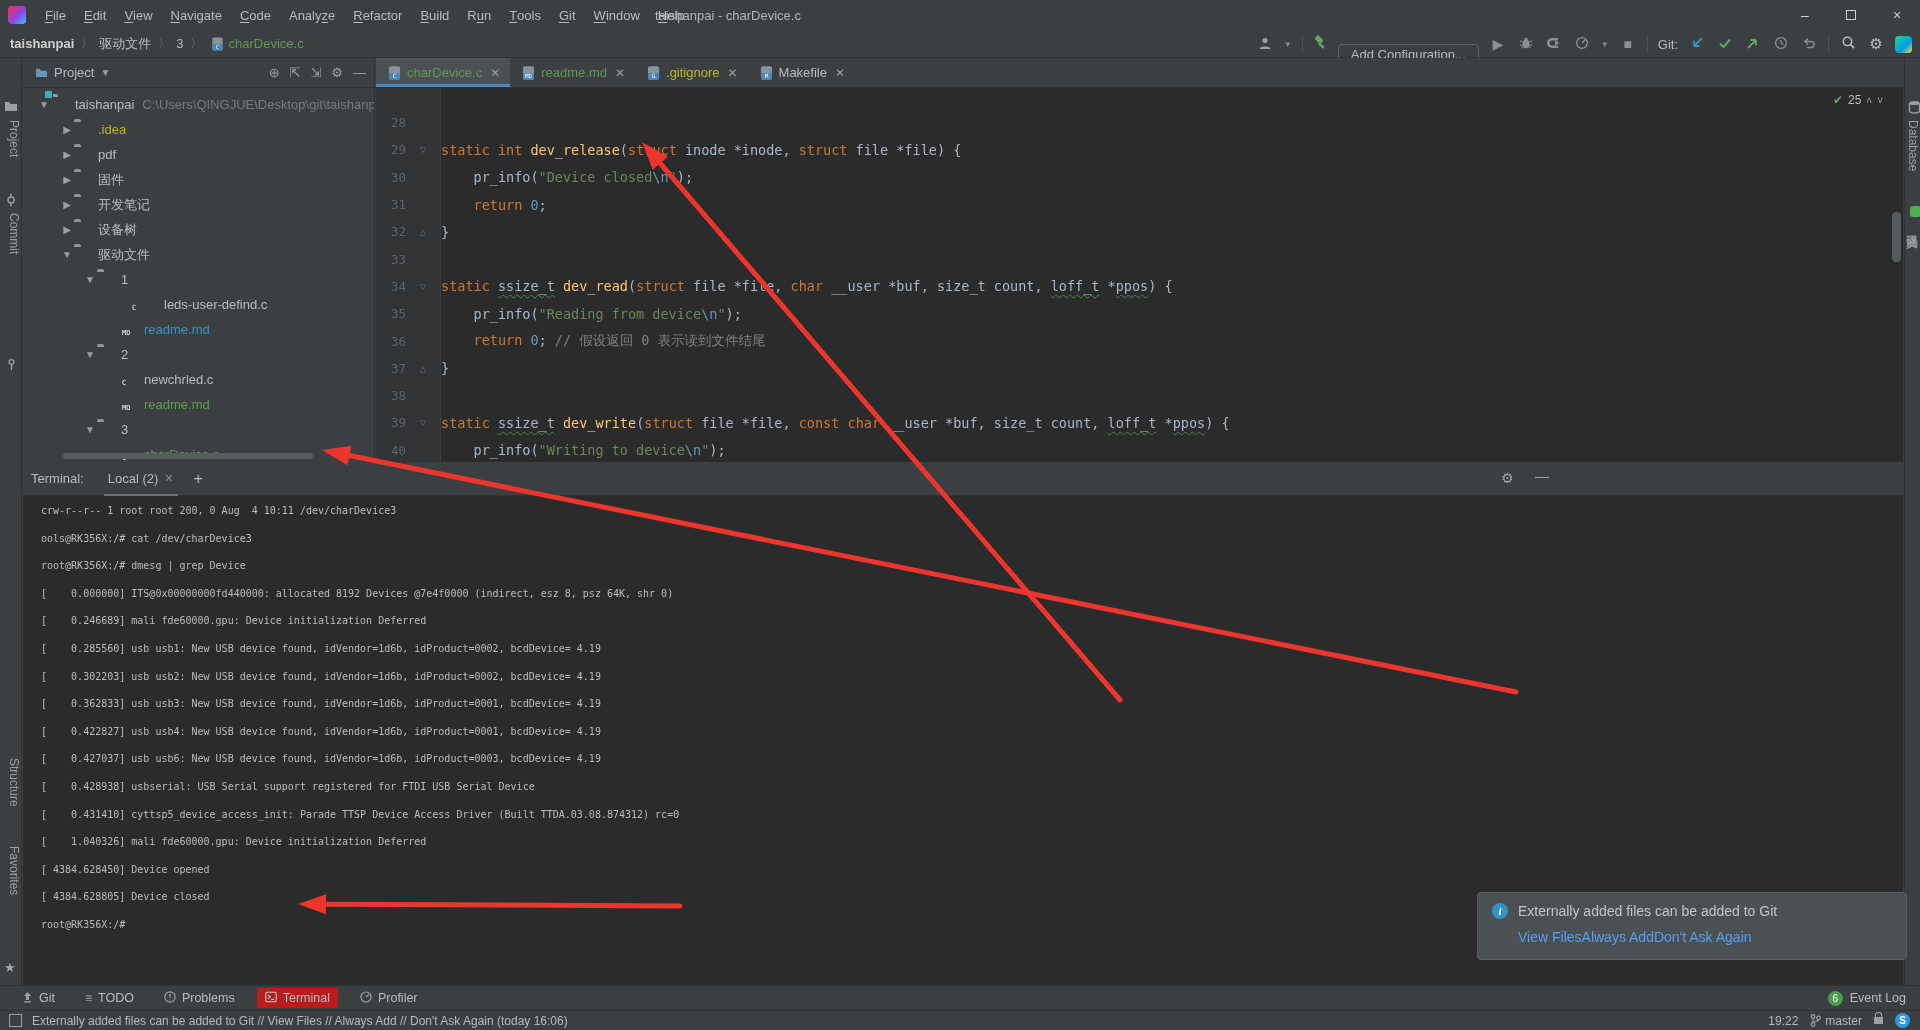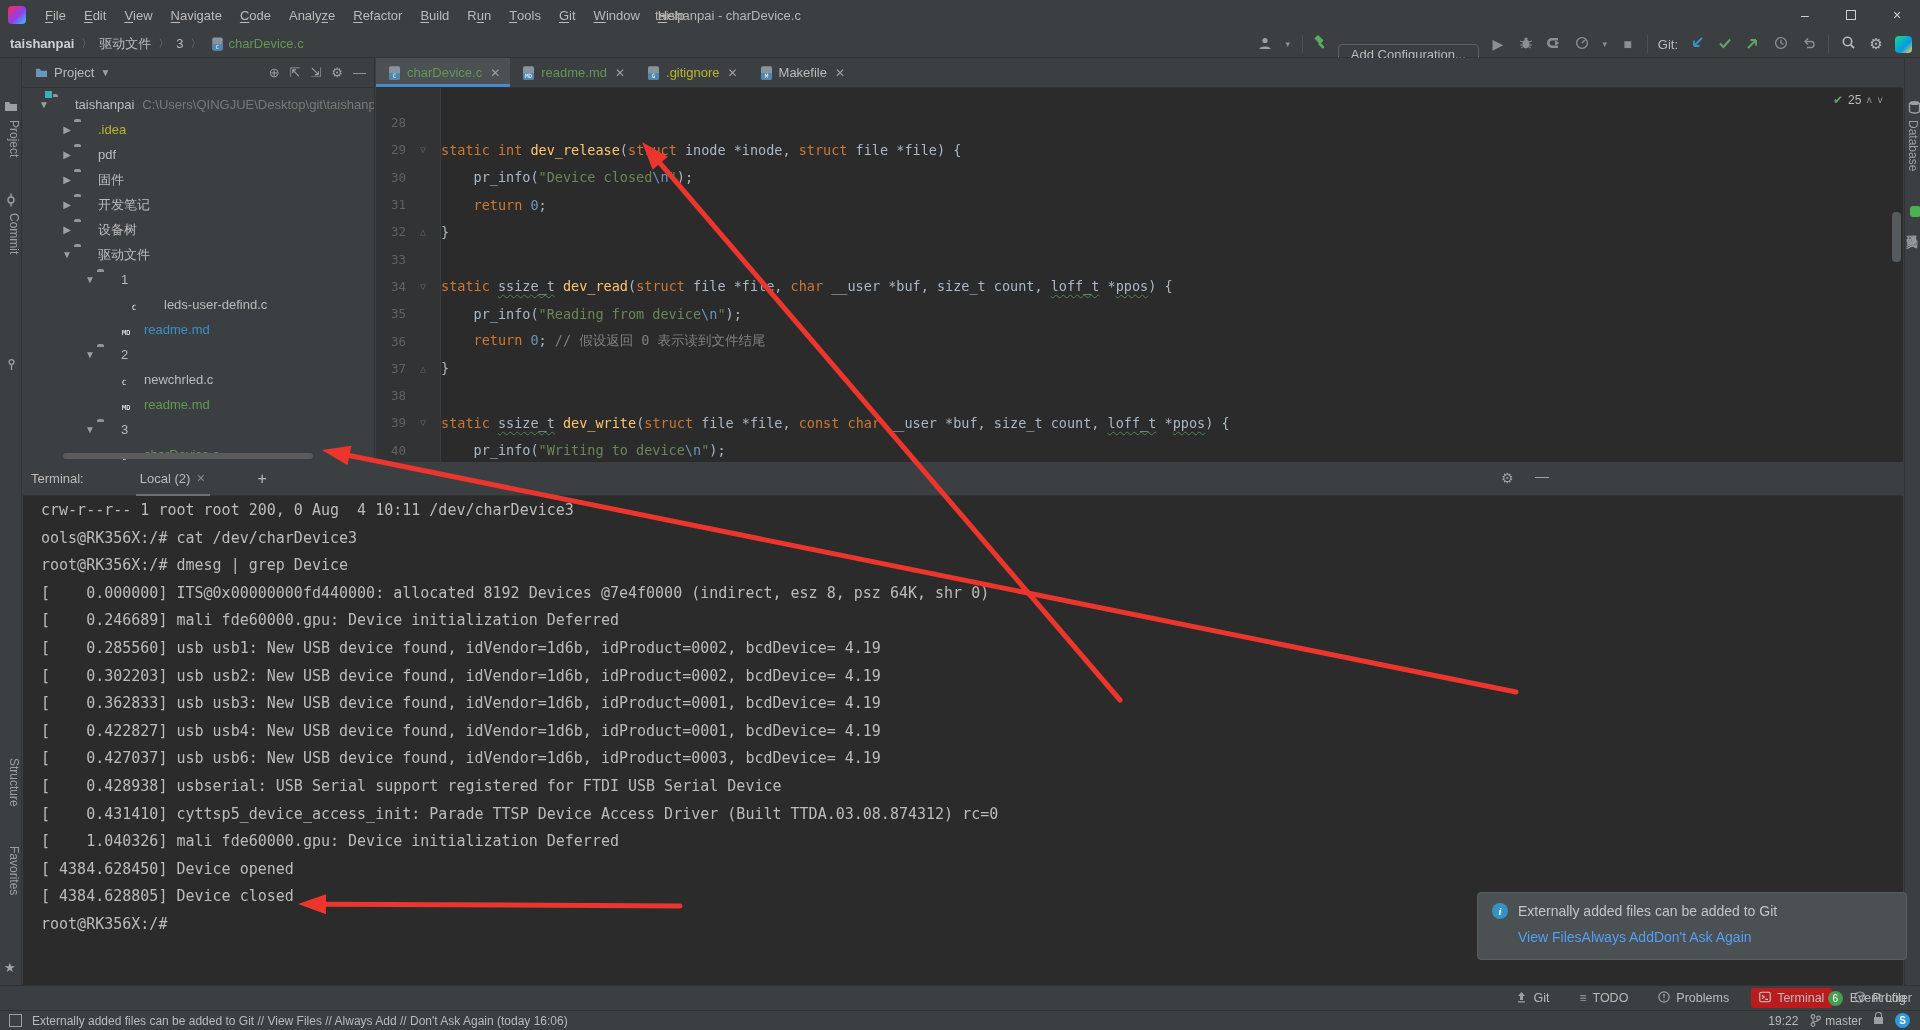--- a/index.html
+++ b/index.html
@@ -82,44 +82,44 @@
   .ctext .s { color:#6a8759; } .ctext .e { color:#6896ba; } .ctext .n { color:#6897bb; } .ctext .c { color:#808080; }
   .wavy { text-decoration:underline; text-decoration-style:wavy; text-decoration-color:#4f8155; text-underline-offset:3px; text-decoration-thickness:1px; }
   .inspect { position:absolute; right:20px; top:5px; display:flex; align-items:center; gap:5px; color:#bbbbbb; font-size:12px; z-index:3;}
   .inspect .chk { color:#5fa865; font-size:12px; }
   .inspect .ch { color:#9da0a2; font-size:10px; }
   .vscroll { position:absolute; right:2px; top:124px; width:9px; height:50px; background:#555a5c; border-radius:4px; z-index:3;}
 
   
   .terminal { position:absolute; left:23px; top:462px; right:17px; bottom:45px; background:#2b2b2b; }
   .term-header { position:absolute; left:0; top:0; right:0; height:34px; background:#3c3f41; border-bottom:1px solid #323232;
-     display:flex; align-items:center; font-size:13px; color:#bbbbbb;gap:32px; }
+     display:flex; align-items:center; font-size:13px; color:#bbbbbb; }
   .term-label { margin-left:8px; }
   .term-tab { margin-left:20px; position:relative; height:34px; display:flex; align-items:center; gap:6px; padding:0 4px;}
   .term-tab:after { content:""; position:absolute; left:0; right:0; bottom:0; height:2px; background:#6e7173; }
   .term-tab .x { color:#87898c; font-size:11px; }
   .term-plus { margin-left:16px; color:#b9bbbd; font-size:16px; }
   .term-gear { position:absolute; left:1478px; top:8px; color:#9da0a2; font-size:14px; }
   .term-min { position:absolute; left:1512px; top:6px; color:#9da0a2; font-size:14px; }
   .term-body { position:absolute; left:0; top:35px; right:0; bottom:0; padding-left:18px;
-     font-family:"DejaVu Sans Mono",monospace; font-size:15px; color:#bcbcbc; }
+     font-family:"DejaVu Sans Mono",monospace; font-size:10px; color:#bcbcbc; }
   .tline { height:27.6px; line-height:27.6px; white-space:pre; }
 
   
   .notif { position:absolute; left:1477px; top:892px; width:430px; height:68px; background:#4b5053;
      border:1px solid #5a5e61; border-radius:4px; z-index:40; padding:10px 14px; font-size:14px; }
   .notif-row { display:flex; align-items:center; gap:10px; color:#c3c5c7; }
   .info-ic { width:16px; height:16px; border-radius:50%; background:#3592c4; color:#fff; font-size:11px; font-weight:bold;
      display:flex; align-items:center; justify-content:center; font-family:"Liberation Serif",serif; font-style:italic; flex:none;}
   .notif-actions { display:flex; margin:10px 0 0 26px; }
   .notif-actions span { color:#589df6; }
 
   
   .bottombar { position:absolute; left:0; bottom:20px; width:1920px; height:25px; background:#3c3f41;
-     border-top:1px solid #323232; display:flex; align-items:center; font-size:12.5px; color:#bbbbbb;justify-content:flex-end; }
+     border-top:1px solid #323232; display:flex; align-items:center; font-size:12.5px; color:#bbbbbb; }
   .bb-item { display:flex; align-items:center; gap:6px; padding:3px 8px; margin-left:14px; border-radius:2px; }
   .bb-item.active { background:#b91c1c; }
   .bb-ic { color:#9da0a2; font-size:11px; }
   .event-log { position:absolute; right:14px; display:flex; align-items:center; gap:7px; }
   .badge { width:15px; height:15px; border-radius:50%; background:#499c54; color:#fff; font-size:10px;
      display:flex; align-items:center; justify-content:center; }
 
   
   .statusbar { position:absolute; left:0; bottom:0; width:1920px; height:20px; background:#3c3f41;
      border-top:1px solid #323232; display:flex; align-items:center; font-size:12px; color:#b8babc; }

